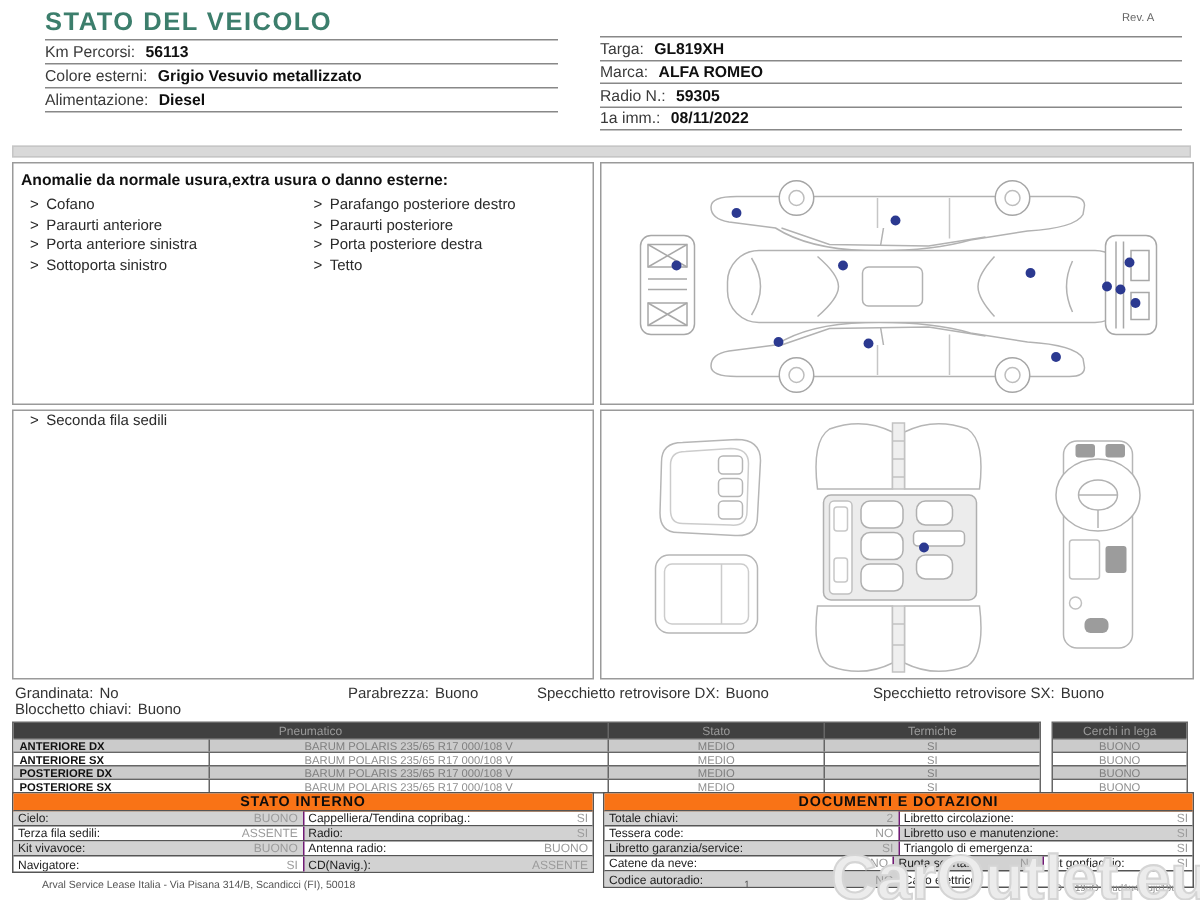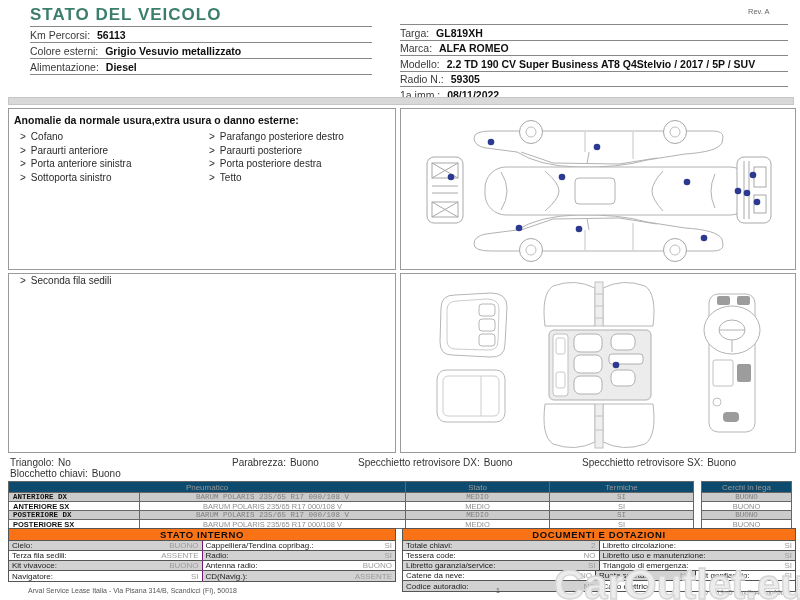--- a/index.html
+++ b/index.html
@@ -31,29 +31,29 @@
   .anocol { width:50%; }
   .ano { display:flex; font-size:10px; color:#2a2a2a; line-height:13.5px; }
   .bb { margin:0 5px 0 7px; color:#2a2a2a; }
   .box svg { display:block; }
 
   .sum { font-size:10px; color:#333; }
   .sum .v { margin-left:4px; }
 
   .tyt { border:1px solid #666; font-size:7.5px; background:#fff; }
   .tyr { display:flex; height:9px; align-items:stretch; border-top:1px solid #666; }
-  .tyh { height:10px; background:#0c4a6e; border-top:none; }
+  .tyh { height:10px; background:#404040; border-top:none; }
   .tyh .tc { color:#9a9a9a; font-size:8px; }
   .tc { display:flex; align-items:center; justify-content:center; border-left:1px solid #666; color:#8f8f8f; overflow:hidden; white-space:nowrap; }
   .tc:first-child { border-left:none; }
   .tc.pos { width:130px; justify-content:flex-start; padding-left:4px; font-weight:bold; color:#111; }
   .tc.model { flex:1; }
   .tc.w144 { width:144px; }
   .tc.fl1 { flex:1; }
-  .tyr.gray { background:#cbcbcb;font-family:Liberation Mono, monospace; }
+  .tyr.gray { background:#cbcbcb; }
   .tyr.gray .tc { color:#7f7f7f; }
   .tyr.gray .tc.pos { color:#111; }
 
   .btab { border:1px solid #555; background:#fff; font-size:8px; }
   .bhead { background:#f97316; text-align:center; font-weight:bold; font-size:9.5px; color:#0d0d0d;
            padding:0 0; border-bottom:1px solid #555; letter-spacing:0.6px; }
   .brow { display:flex; border-bottom:1px solid #555; height:10px; }
   .brow:last-child { border-bottom:none; }
   .pr { flex:1; display:flex; justify-content:space-between; align-items:center; padding:0 3px; border-left:1px solid #701a75; overflow:hidden; white-space:nowrap; }
   .pr:first-child { border-left:none; }
@@ -91,24 +91,20 @@
   </div>
 
   <div class="abs ib-right infoblock">
     <div class="inforow">
       <span class="l">Targa:</span>
       <span class="v">GL819XH</span>
     </div>
     <div class="inforow">
       <span class="l">Marca:</span>
       <span class="v">ALFA ROMEO</span>
-    </div>
-    <div class="inforow">
-      <span class="l">Modello:</span>
-      <span class="v">2.2 TD 190 CV Super Business AT8 Q4Stelvio / 2017 / 5P / SUV</span>
     </div>
     <div class="inforow">
       <span class="l">Radio N.:</span>
       <span class="v">59305</span>
     </div>
     <div class="inforow">
       <span class="l">1a imm.:</span>
       <span class="v">08/11/2022</span>
     </div>
   </div>
@@ -279,21 +275,21 @@
         <circle cx="20" cy="108" r="4" stroke="#c0c0c0"></circle>
         <rect x="26" y="118" width="16" height="10" rx="4" fill="#9c9c9c" stroke="none"></rect>
       </g>
       <g>
         <circle r="3.3" cx="215" cy="91" fill="#2b3990"></circle>
       </g>
     </svg>
   </div>
 
   <div class="abs sum" style="left:10px; top:457px;">
-    <span>Triangolo:</span><span class="v">No</span>
+    <span>Grandinata:</span><span class="v">No</span>
   </div>
   <div class="abs sum" style="left:10px; top:468px;">
     <span>Blocchetto chiavi:</span><span class="v">Buono</span>
   </div>
   <div class="abs sum" style="left:232px; top:457px;">
     <span>Parabrezza:</span><span class="v">Buono</span>
   </div>
   <div class="abs sum" style="left:358px; top:457px;">
     <span>Specchietto retrovisore DX:</span><span class="v">Buono</span>
   </div>

